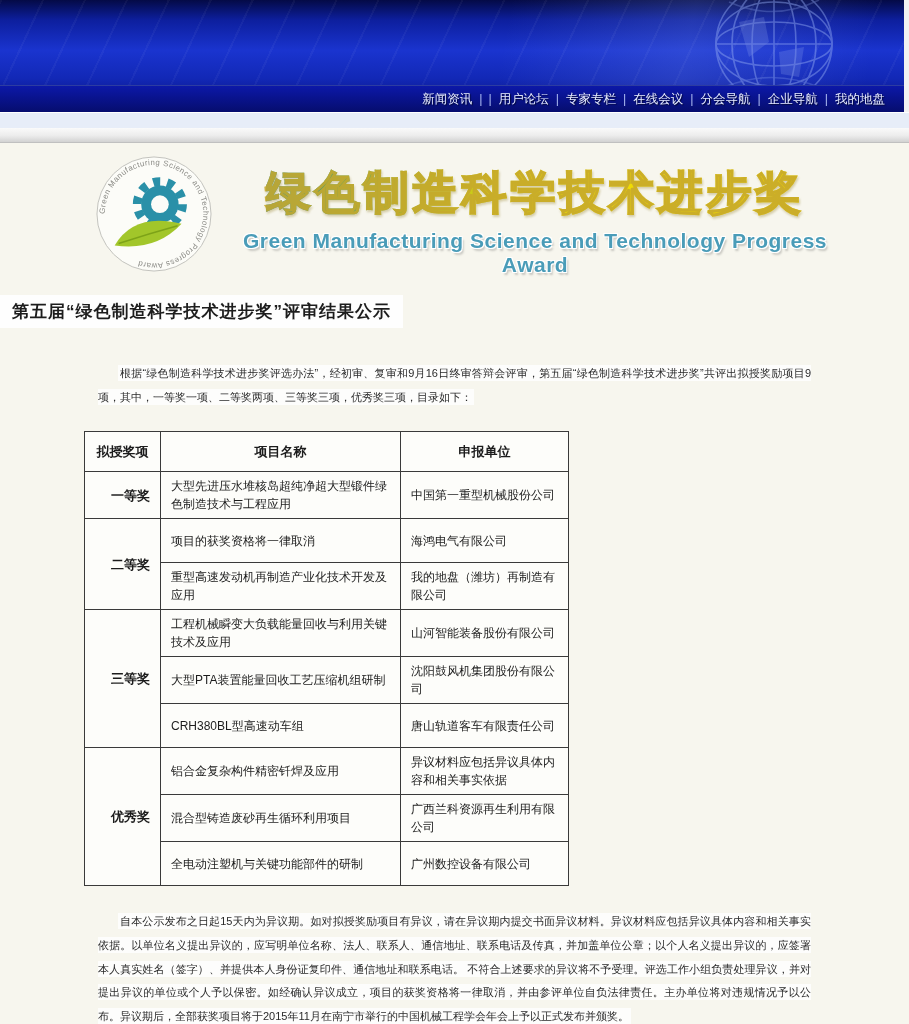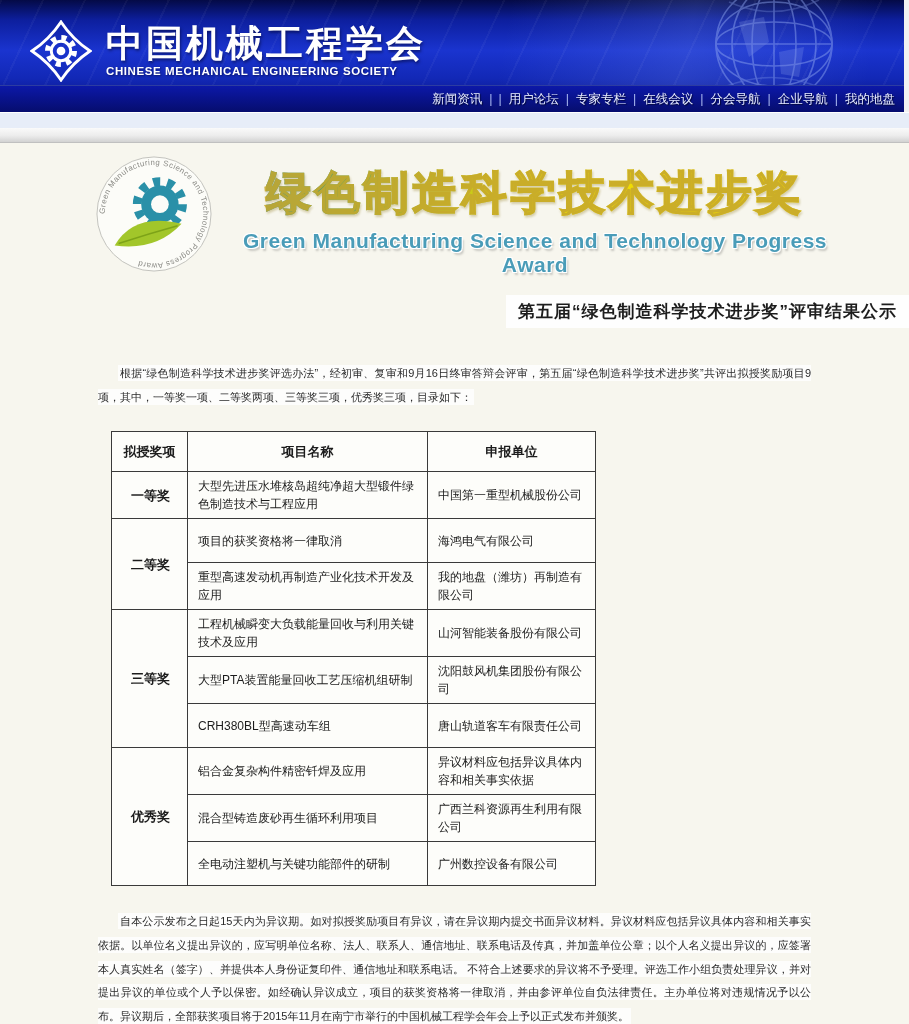--- a/index.html
+++ b/index.html
@@ -36,21 +36,21 @@
   }
   .org-en {
     color: #fff; font-size: 11.5px; font-weight: bold; letter-spacing: 0.6px;
     margin-top: 2px; text-shadow: 1px 1px 2px rgba(0,0,30,0.5);
   }
   .main-nav {
     position: absolute; bottom: 0; left: 0; right: 0;
     height: 27px; line-height: 27px;
     background: linear-gradient(180deg, #0c18a8 0%, #060d6e 100%);
     border-top: 1px solid rgba(120,150,255,0.35);
-    text-align: right; padding-right: 10px;
+    text-align: right; padding-right: 20px;
     font-size: 12.5px; color: #dfe6ff;
     white-space: nowrap;
   }
   .nav-item { color: #e8edff; cursor: pointer; padding: 0 4px; text-shadow: 1px 1px 1px rgba(0,0,0,0.6); }
   .nav-sep { color: #aab8f0; padding: 0 3px; }
 
   
   .strip-light { height: 16px; background: #e7edf8; border-top: 1px solid #fff; }
   .strip-grad  { height: 15px; background: linear-gradient(180deg, #fafafa 0%, #ececec 55%, #d2d2d2 100%); border-bottom: 1px solid #c0c0c0; }
 
@@ -69,46 +69,46 @@
     filter: drop-shadow(1px 2px 1px rgba(150,130,40,0.35));
     margin-top: 14px;
   }
   .award-title-en {
     margin-top: 10px;
     font-size: 21px; font-weight: bold; letter-spacing: 0.5px;
     color: #4a9cb8;
     text-shadow: -1px -1px 0 #fff, 1px -1px 0 #fff, -1px 1px 0 #fff, 1px 1px 0 #fff, 2px 3px 2px rgba(60,60,60,0.25);
   }
 
-  .heading-wrap { text-align: right; margin-top: 14px; }
+  .heading-wrap { text-align: left; margin-top: 14px; }
   .notice-heading {
     display: inline-block; background: #fefefe;
     font-size: 17px; font-weight: bold; color: #1d1d1d;
     letter-spacing: 1px; padding: 5px 12px;
   }
 
   .body-paragraph {
     margin: 0 98px; font-size: 11px; color: #2a2a2a;
     line-height: 2.15; text-indent: 2em; text-align: justify;
   }
   .body-paragraph .hl { background: #fdfdfc; box-shadow: 0 0 0 2px #fdfdfc; }
   .intro-paragraph { margin-top: 34px; }
   .closing-paragraph { margin-top: 24px; }
 
   
   .award-table {
-    margin-left: 111px; margin-top: 22px;
+    margin-left: 84px; margin-top: 22px;
     border-collapse: collapse; table-layout: fixed; width: 484px;
     background: #fdfdfa;
     font-size: 12px; color: #1c1c1c;
   }
   .award-table th, .award-table td { border: 1px solid #3a3a3a; vertical-align: middle; }
   .award-table th { height: 40px; font-size: 13px; font-weight: bold; text-align: center; }
   .award-table td { height: 44px; padding: 5px 10px; line-height: 1.5; }
-  .award-cell { font-weight: bold; text-align: center; padding-left: 12px !important; font-size: 13px; }
+  .award-cell { font-weight: bold; text-align: right; padding-left: 12px !important; font-size: 13px; }
   .project-cell, .org-cell { text-align: left; }
 
   .page-right-edge { position: absolute; top: 0; right: 0; width: 5px; height: 112px; background: #f2f2f2; }
 </style>
 </head>
 <body>
 
 <div class="site-header">
   <div class="header-sheen"></div>
 
@@ -123,34 +123,20 @@
       <line x1="105" y1="4" x2="105" y2="120"></line>
       <path d="M60,20 Q105,40 150,18" opacity="0.6"></path>
       <path d="M58,104 Q105,86 152,106" opacity="0.6"></path>
     </g>
     <g fill="#aabcf5" opacity="0.35">
       <path d="M70,40 L95,35 L100,60 L80,75 Z"></path>
       <path d="M110,70 L135,65 L130,95 L112,92 Z"></path>
     </g>
   </svg>
 
-  <div class="logo-row">
-    <svg width="62" height="62" viewBox="0 0 64 64">
-      <g stroke="#ffffff" fill="none">
-        <path d="M32 2 Q44 20 62 32 Q44 44 32 62 Q20 44 2 32 Q20 20 32 2 Z" stroke-width="3"></path>
-        <circle cx="32" cy="32" r="13" stroke-width="7" stroke-dasharray="5 5.2"></circle>
-        <circle cx="32" cy="32" r="10" stroke-width="3"></circle>
-      </g>
-      <circle cx="32" cy="32" r="4.5" fill="#ffffff"></circle>
-    </svg>
-    <div class="org-names">
-      <div class="org-cn">中国机械工程学会</div>
-      <div class="org-en">CHINESE MECHANICAL ENGINEERING SOCIETY</div>
-    </div>
-  </div>
 
   <div class="main-nav"><span class="nav-item">新闻资讯</span><span class="nav-sep">|</span><span class="nav-sep">|</span><span class="nav-item">用户论坛</span><span class="nav-sep">|</span><span class="nav-item">专家专栏</span><span class="nav-sep">|</span><span class="nav-item">在线会议</span><span class="nav-sep">|</span><span class="nav-item">分会导航</span><span class="nav-sep">|</span><span class="nav-item">企业导航</span><span class="nav-sep">|</span><span class="nav-item">我的地盘</span></div>
 </div>
 
 <div class="strip-light"></div>
 <div class="strip-grad"></div>
 <div class="page-right-edge"></div>
 
 <div class="content">
 

